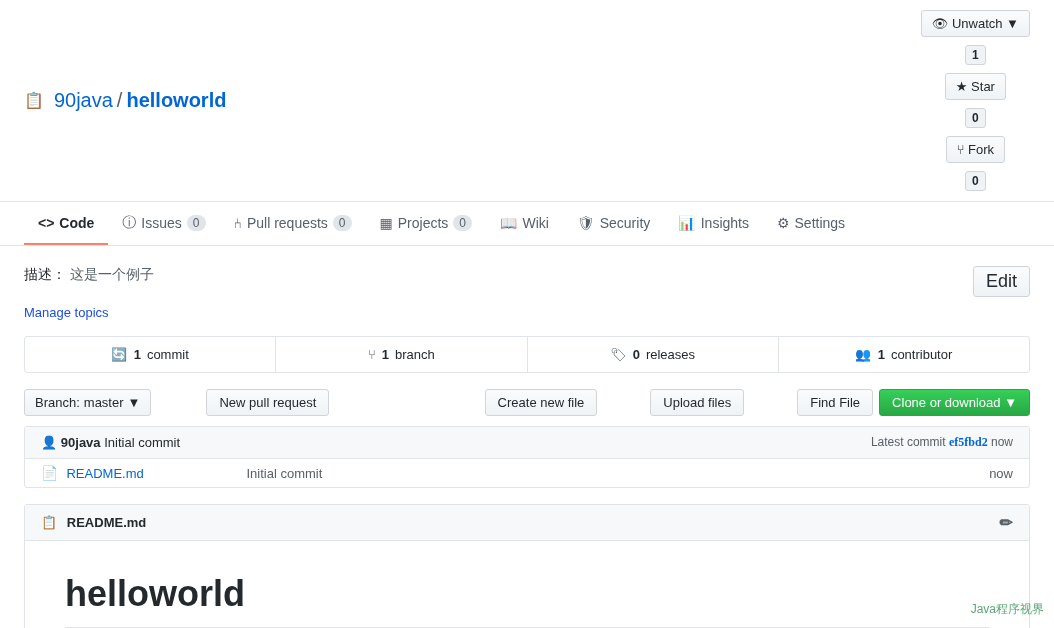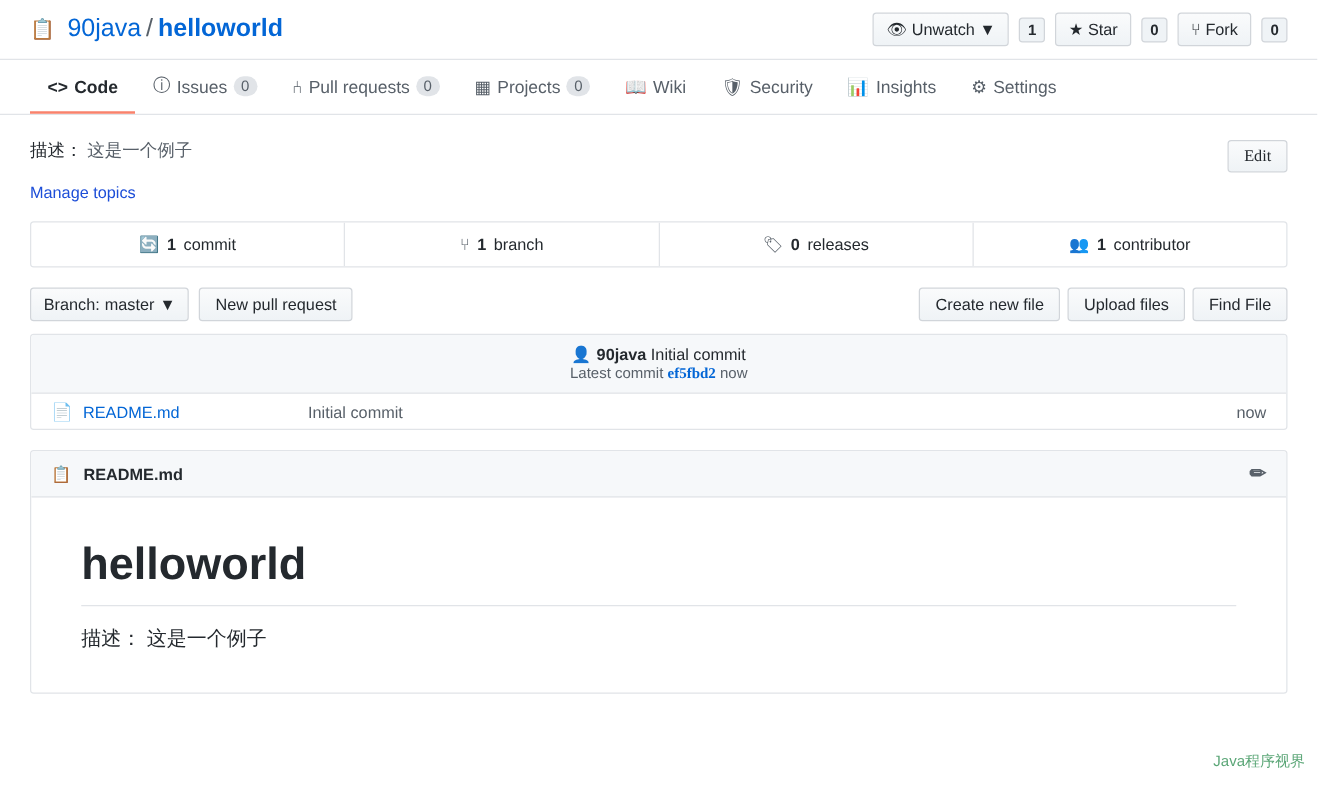--- a/index.html
+++ b/index.html
@@ -18,21 +18,21 @@
       display: flex;
       align-items: center;
       gap: 4px;
       font-size: 20px;
     }
     .repo-title .owner { color: #0366d6; text-decoration: none; }
     .repo-title .separator { color: #586069; }
     .repo-title .repo-name { color: #0366d6; font-weight: 600; text-decoration: none; }
     .repo-icon { color: #586069; margin-right: 6px; font-size: 16px; }
 
-    .header-actions { display: flex; align-items: center; gap: 8px; }
+    .header-actions { display: flex; align-items: center; gap: 8px; flex-direction: column; }
     .action-btn {
       display: inline-flex; align-items: center; gap: 4px;
       padding: 5px 10px;
       border: 1px solid #d1d5da;
       border-radius: 3px;
       background: linear-gradient(to bottom, #fafbfc, #eff3f6);
       color: #24292e;
       font-size: 13px;
       cursor: pointer;
       text-decoration: none;
@@ -90,24 +90,23 @@
       justify-content: space-between;
       margin-bottom: 8px;
     }
     .description-text { font-size: 14px; color: #586069; }
     .description-label { color: #24292e; font-weight: 500; }
     .edit-btn {
       padding: 4px 12px;
       border: 1px solid #d1d5da;
       border-radius: 3px;
       background: linear-gradient(to bottom, #fafbfc, #eff3f6);
-      font-size: 13px;
-      cursor: pointer;
-      color: #24292e;
-      font-family: Liberation Serif, serif;
+      font-size: 18px;
+      cursor: pointer;
+      color: #24292e;
     }
     .manage-topics { color: #1d4ed8; font-size: 13px; cursor: pointer; text-decoration: none; display: block; margin-bottom: 16px; }
 
     
     .stats-bar {
       display: flex;
       border: 1px solid #e1e4e8;
       border-radius: 3px;
       margin-bottom: 16px;
       overflow: hidden;
@@ -148,20 +147,21 @@
       cursor: pointer;
     }
     .toolbar-btn {
       padding: 5px 12px;
       border: 1px solid #d1d5da;
       border-radius: 3px;
       background: linear-gradient(to bottom, #fafbfc, #eff3f6);
       font-size: 13px;
       cursor: pointer;
       color: #24292e;
+      margin-left: 47px;
     }
     .clone-btn {
       display: inline-flex;
       align-items: center;
       gap: 4px;
       padding: 5px 12px;
       border: 1px solid #2ea44f;
       border-radius: 3px;
       background: linear-gradient(to bottom, #34d058, #28a745);
       color: #fff;
@@ -178,21 +178,20 @@
       overflow: hidden;
     }
     .commit-header {
       background: #f6f8fa;
       border-bottom: 1px solid #e1e4e8;
       padding: 8px 16px;
       display: flex;
       align-items: center;
       justify-content: space-between;
       font-size: 13px;
-      flex-direction: column;
     }
     .commit-author { color: #24292e; font-weight: 600; }
     .commit-msg { color: #24292e; }
     .commit-meta { color: #586069; font-size: 12px; }
     .commit-hash { color: #0366d6; font-weight: 600; font-family: Liberation Serif, serif; }
     .file-row {
       display: flex;
       align-items: center;
       padding: 6px 16px;
       border-bottom: 1px solid #e1e4e8;
@@ -335,20 +334,21 @@
         <span>Branch: </span>
         <span>master</span>
         <span>▼</span>
       </div>
       <button class="toolbar-btn">New pull request</button>
     </div>
     <div class="toolbar-right">
       <button class="toolbar-btn">Create new file</button>
       <button class="toolbar-btn">Upload files</button>
       <button class="toolbar-btn">Find File</button>
+      <button class="clone-btn">Clone or download ▼</button>
     </div>
   </div>
 
   <div class="file-table">
 
     <div class="commit-header">
       <div>
         <span class="stat-icon">👤</span>
         <span class="commit-author">90java</span>
         <span> </span>

